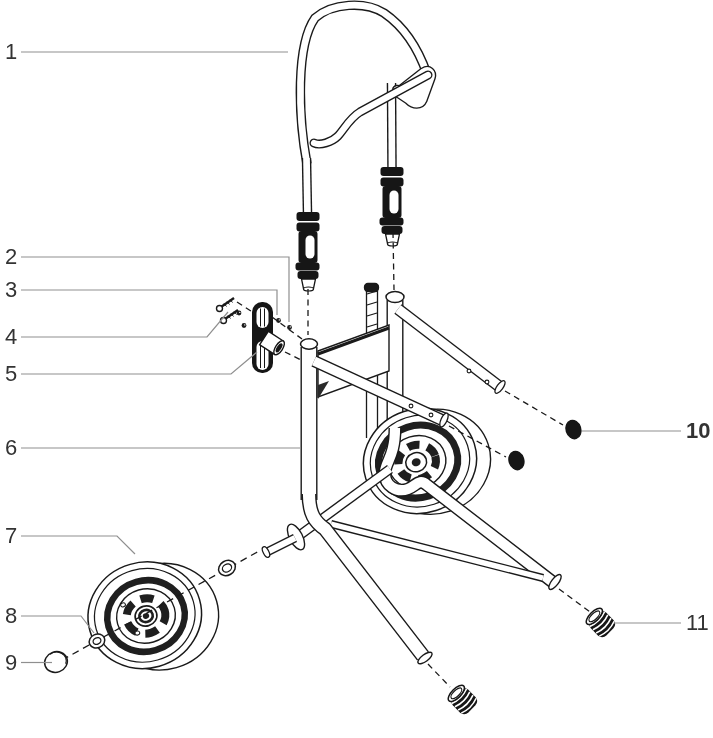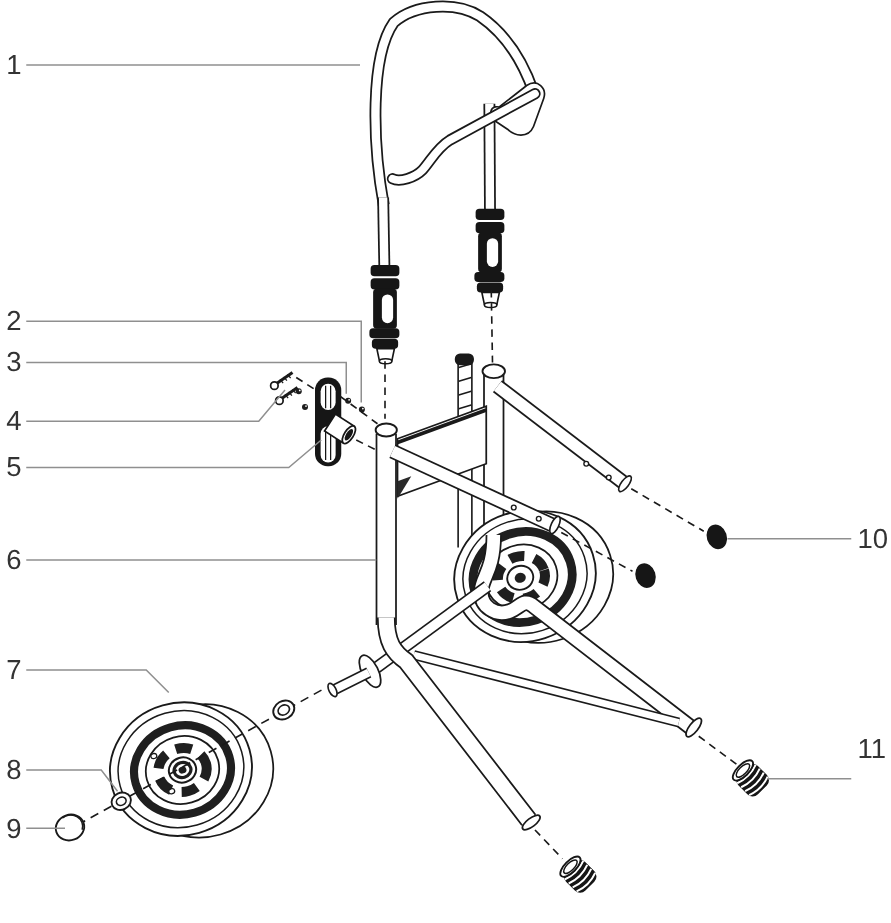--- a/index.html
+++ b/index.html
@@ -5,22 +5,22 @@
   html,body{margin:0;padding:0;background:#ffffff;}
   #stage{position:relative;width:713px;height:738px;background:#fff;overflow:hidden;
          font-family:"Liberation Sans",sans-serif;}
   #art{position:absolute;left:0;top:0;}
   .callout{position:absolute;font-size:22px;line-height:22px;color:#333;
            font-family:"Liberation Sans",sans-serif;user-select:none;}
   .c1{left:5px;top:41px;}   .c2{left:5px;top:246px;}
   .c3{left:5px;top:279px;}  .c4{left:5px;top:326px;}
   .c5{left:5px;top:363px;}  .c6{left:5px;top:437px;}
   .c7{left:5px;top:525px;}  .c8{left:5px;top:605px;}
-  .c9{left:5px;top:652px;}  .c10{left:686px;top:420px;}
-  .c11{left:686px;top:588px;}
+  .c9{left:5px;top:652px;}  .c10{left:686px;top:420px;font-weight:bold;}
+  .c11{left:686px;top:612px;}
 </style>
 </head>
 <body>
 
 <div id="stage">
 
 <svg id="art" width="713" height="738" viewBox="0 0 713 738">
 
   <g stroke="#1a1a1a" stroke-width="1.3" fill="none">
     <rect x="364.5" y="283.5" width="14" height="8" rx="3.5" fill="#1a1a1a"></rect>

